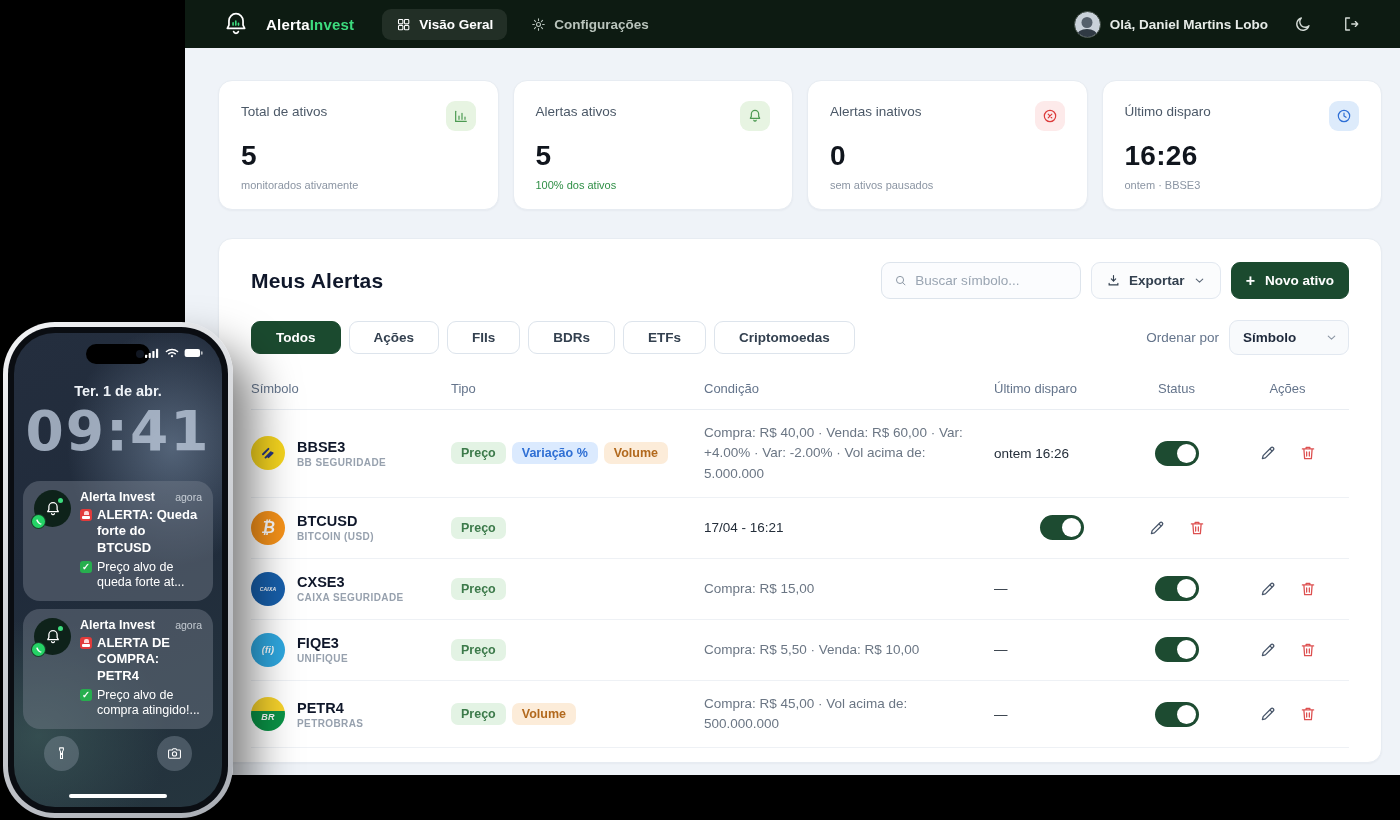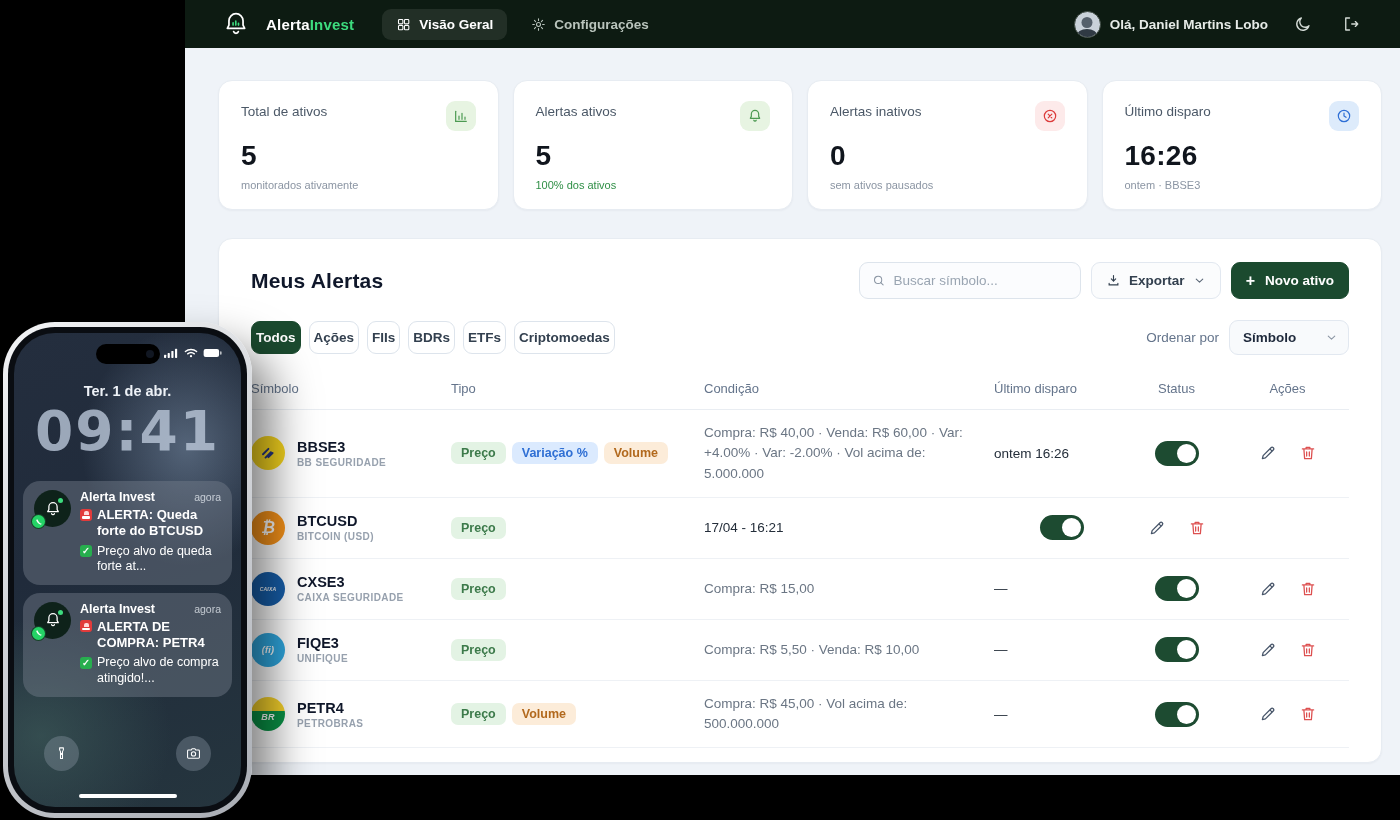--- a/index.html
+++ b/index.html
@@ -41,31 +41,31 @@
   .stat-badge.blue { background:#ddebfb; color:#2e6fd6; }
   .stat-value { font-size:28px; font-weight:800; color:#10151d; margin-top:9px; letter-spacing:.3px; }
   .stat-sub { font-size:11px; color:#8b95a3; margin-top:7px; }
   .stat-sub.green { color:#2f8f46; }
 
   
   .panel { margin:28px 18px 0 33px; background:#fff; border:1px solid #e7ecf2; border-radius:14px; padding:23px 32px 14px; box-shadow:0 1px 2px rgba(16,24,40,.04); }
   .panel-head { display:flex; align-items:center; }
   .panel-title { font-size:21px; font-weight:700; color:#0f172a; letter-spacing:.2px; }
   .panel-controls { margin-left:auto; display:flex; align-items:center; gap:10px; }
-  .search-box { display:flex; align-items:center; gap:8px; width:222px; height:37px; border:1px solid #dde4ec; background:#fbfcfe; border-radius:9px; padding:0 12px; color:#8a95a3; }
+  .search-box { display:flex; align-items:center; gap:8px; width:200px; height:37px; border:1px solid #dde4ec; background:#fbfcfe; border-radius:9px; padding:0 12px; color:#8a95a3; }
   .search-box input { border:none; outline:none; background:transparent; font-size:13.5px; color:#334155; width:100%; font-family:"Liberation Sans",sans-serif; }
   .search-box input::placeholder { color:#9aa5b2; }
   .btn { display:flex; align-items:center; gap:8px; height:37px; padding:0 14px; border-radius:9px; font-size:13.5px; font-weight:600; cursor:pointer; }
   .btn-light { background:#fbfcfd; border:1px solid #e2e8f0; color:#33404f; }
   .btn-dark { background:#1b4a2f; color:#fff; font-weight:700; border:1px solid #1b4a2f; }
   .btn-dark .plus { font-size:16px; font-weight:600; margin-right:2px; line-height:1; }
 
   .filter-row { display:flex; align-items:center; margin-top:21px; }
   .filters { display:flex; gap:8px; }
-  .pill { padding:8px 4px; border-radius:9px; font-size:13.5px; font-weight:600; background:#fff; border:1px solid #dde4ec; color:#33404f; cursor:pointer; }
+  .pill { padding:8px 24px; border-radius:9px; font-size:13.5px; font-weight:600; background:#fff; border:1px solid #dde4ec; color:#33404f; cursor:pointer; }
   .pill.active { background:#1b4a2f; border-color:#1b4a2f; color:#fff; }
   .sort { margin-left:auto; display:flex; align-items:center; gap:10px; }
   .sort-label { font-size:13.5px; color:#64748b; }
   .sort-select { display:flex; align-items:center; justify-content:space-between; width:120px; height:35px; padding:0 10px 0 13px; border:1px solid #e2e8f0; background:#f8fafc; border-radius:9px; font-size:13.5px; font-weight:600; color:#1e293b; cursor:pointer; }
 
   
   .table { margin-top:16px; }
   .thead, .trow { display:grid; grid-template-columns:200px 253px 290px 135px 95px 127px; align-items:center; }
   .thead { padding:10px 0 13px; border-bottom:1px solid #e9edf2; }
   .th { font-size:13px; color:#64748b; font-weight:500; }
@@ -87,21 +87,21 @@
   .last { font-size:13.5px; color:#242e3a; }
   .status-cell { display:flex; justify-content:center; }
   .toggle { width:44px; height:25px; border-radius:13px; background:#1d4b31; position:relative; cursor:pointer; }
   .toggle::after { content:""; position:absolute; top:3px; right:3px; width:19px; height:19px; border-radius:50%; background:#fff; }
   .actions-cell { display:flex; justify-content:center; align-items:center; gap:22px; }
   .act { width:18px; height:18px; cursor:pointer; }
   .act.edit { color:#475569; }
   .act.del { color:#dd5050; }
 
   
-  .phone { position:absolute; left:3px; top:322px; width:249px; height:496px; z-index:10; border-radius:52px; padding:5px; background:linear-gradient(145deg,#f3f4f6,#a9adb4); box-shadow:20px 26px 45px rgba(0,0,0,.5); }
+  .phone { position:absolute; left:3px; top:322px; width:230px; height:496px; z-index:10; border-radius:52px; padding:5px; background:linear-gradient(145deg,#f3f4f6,#a9adb4); box-shadow:20px 26px 45px rgba(0,0,0,.5); }
   .phone-bezel { width:100%; height:100%; border-radius:47px; background:#0a0d12; padding:6px; }
   .phone-screen { width:100%; height:100%; border-radius:41px; position:relative; overflow:hidden;
     background:
       radial-gradient(150px 170px at 76% 24%, rgba(125,145,170,.55), rgba(0,0,0,0) 70%),
       radial-gradient(200px 180px at 12% 85%, rgba(62,92,90,.65), rgba(0,0,0,0) 65%),
       linear-gradient(160deg,#242e3e 0%,#202b3b 45%,#25353e 100%);
   }
   .island { position:absolute; top:11px; left:50%; transform:translateX(-50%); width:64px; height:20px; border-radius:11px; background:#000; }
   .island::after { content:""; position:absolute; right:6px; top:6px; width:8px; height:8px; border-radius:50%; background:#111722; }
   .ph-status { position:absolute; top:15px; right:19px; display:flex; align-items:center; gap:5px; color:#fff; }

